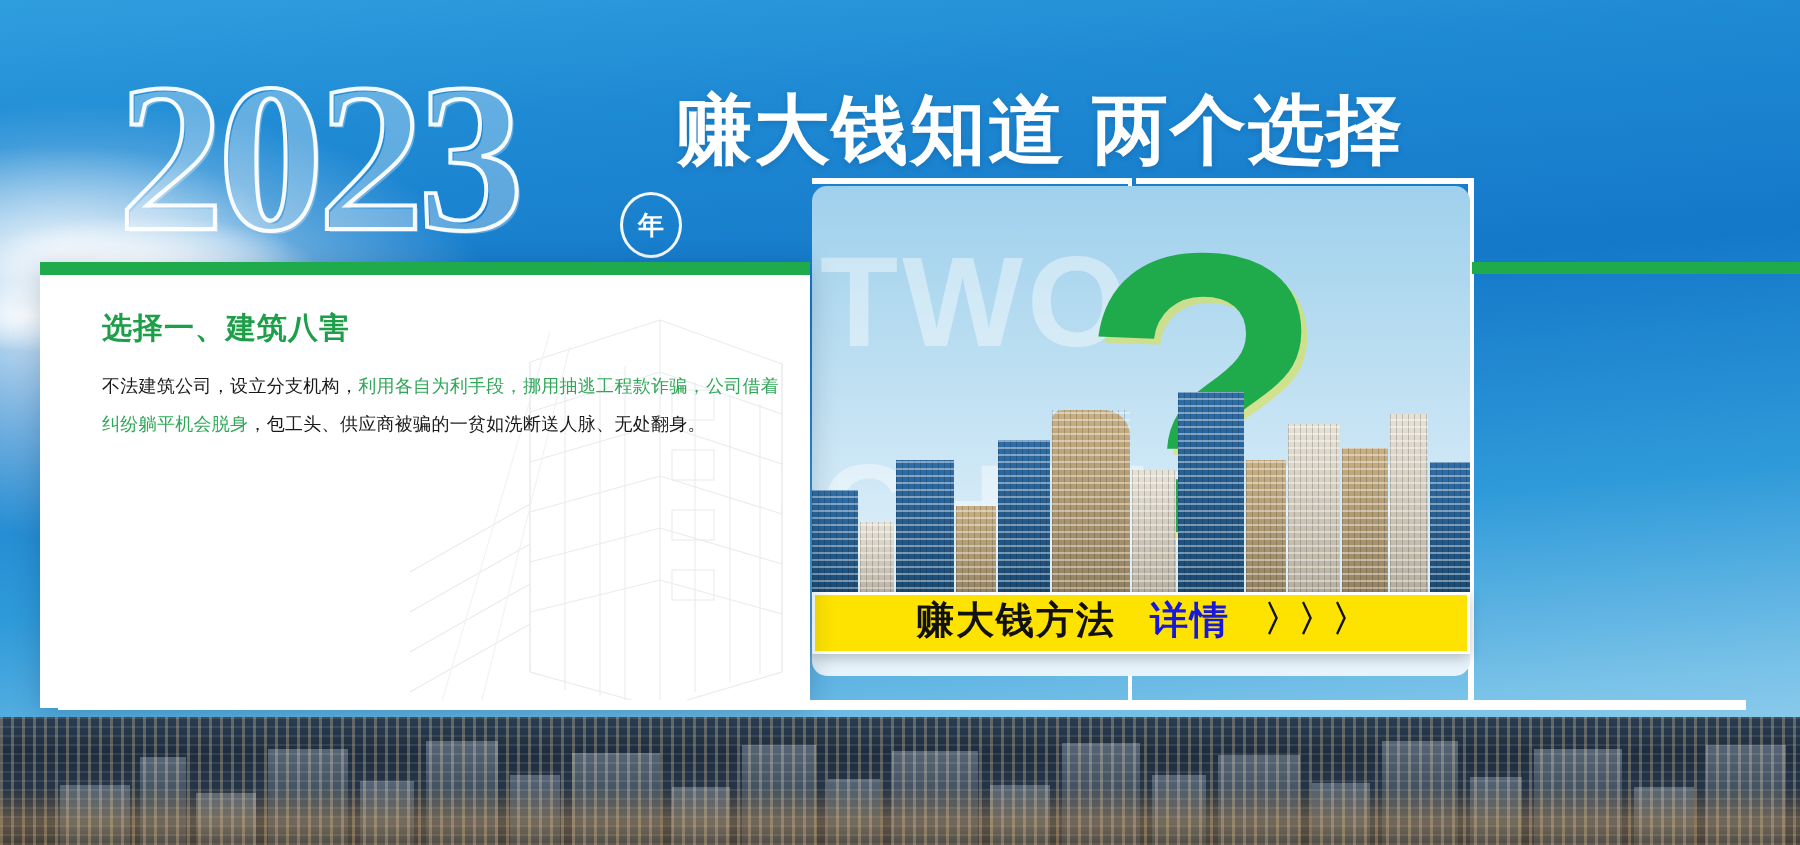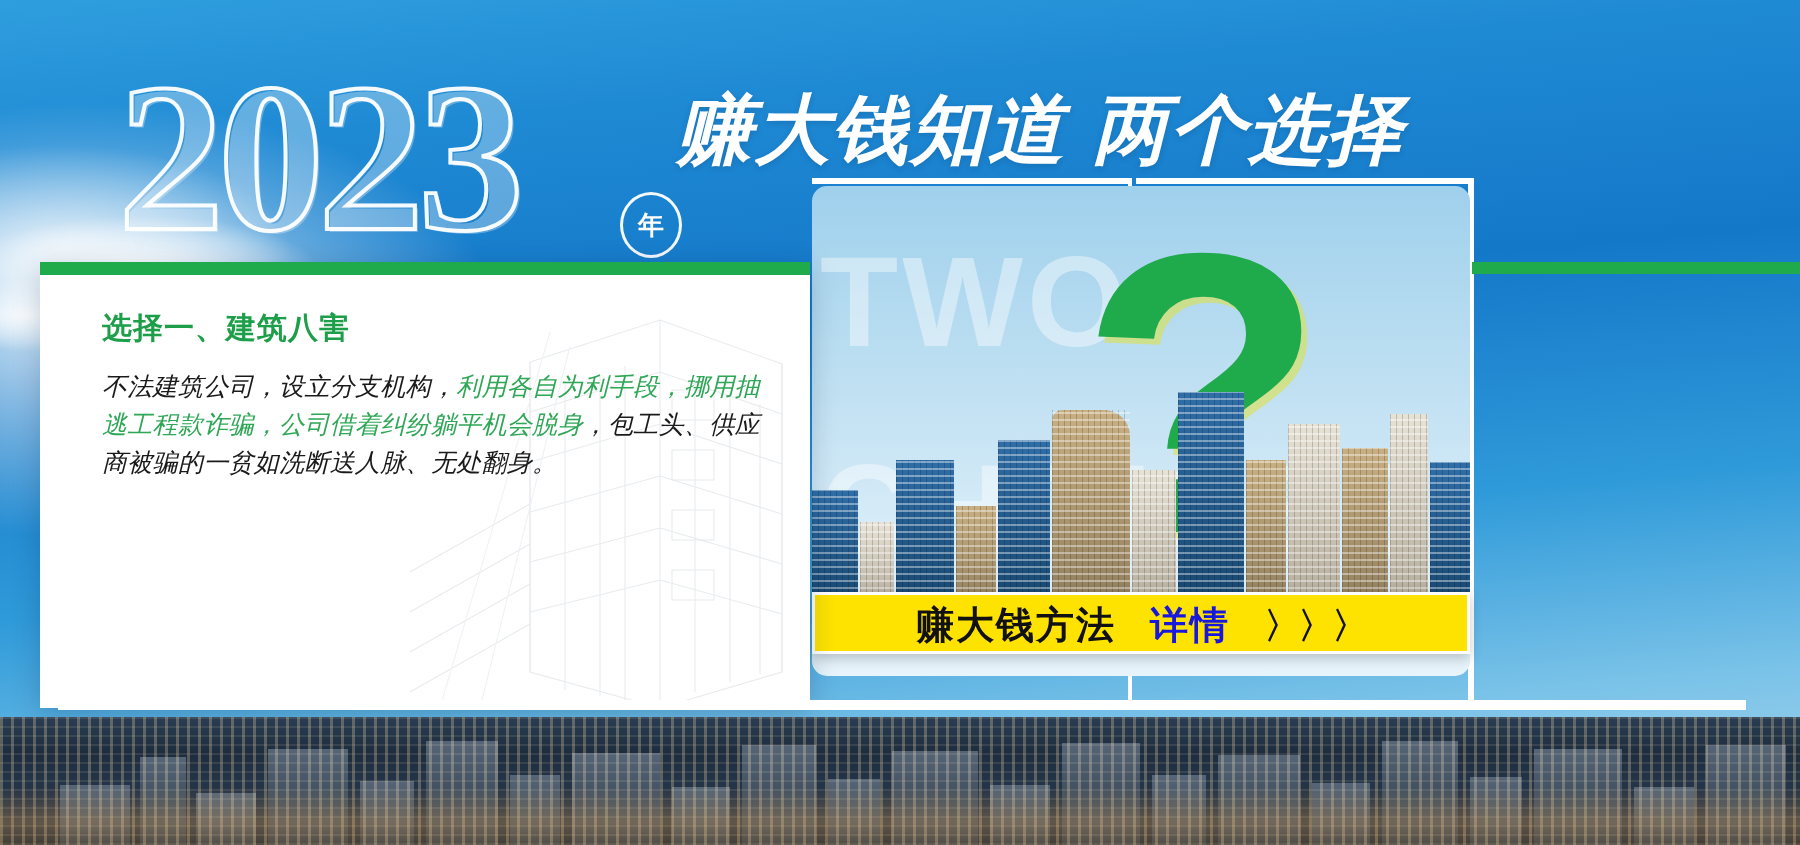--- a/index.html
+++ b/index.html
@@ -64,21 +64,20 @@
     display:flex; align-items:center; justify-content:center;
     color:#fff; font-size:26px; font-weight:700;
   }
 
   
   .headline{
     position:absolute; left:676px; top:80px;
     color:#ffffff; font-size:76px; font-weight:700; letter-spacing:2px;
     white-space:nowrap;
     text-shadow:0 2px 6px rgba(0,40,80,.18);
-    font-style:italic;
   }
   .headline .gap{ display:inline-block; width:26px; }
 
   
   .rule-left{ position:absolute; left:812px; top:178px; width:316px; height:6px; background:#ffffff; }
   .rule-right{ position:absolute; left:1136px; top:178px; width:338px; height:6px; background:#ffffff; }
   .rule-vert{ position:absolute; left:1128px; top:178px; width:4px; height:526px; background:#ffffff; }
   .rule-frame-right{ position:absolute; left:1468px; top:178px; width:6px; height:526px; background:#ffffff; }
 
   
@@ -97,23 +96,22 @@
     position:absolute; right:-30px; top:10px; width:430px; height:436px;
     opacity:.55; pointer-events:none;
   }
   .card-inner{ position:absolute; left:62px; top:46px; width:690px; }
 
   .sec-title{
     color:#1d9e48; font-size:30px; font-weight:700; letter-spacing:1px;
     margin-bottom:18px;
   }
   .sec-body{
-    font-size:25px; line-height:38px; color:#1a1a1a; letter-spacing:.3px;
+    font-size:18px; line-height:38px; color:#1a1a1a; letter-spacing:.3px;
     width:678px;
-    font-style:italic;
   }
   .sec-body .g{ color:#2fa757; }
 
   
   .photo-panel{
     position:absolute; left:812px; top:186px; width:658px; height:490px;
     overflow:hidden;
     border-radius:15px;
   }
   .photo-sky{
@@ -144,21 +142,21 @@
   .city .win{
     position:absolute; inset:0;
     background:repeating-linear-gradient(0deg, rgba(255,255,255,.40) 0 2px, rgba(0,0,0,0) 2px 7px),
                repeating-linear-gradient(90deg, rgba(0,0,0,.18) 0 1px, rgba(0,0,0,0) 1px 6px);
   }
 
   
   .cta{
     position:absolute; left:812px; top:592px; width:658px; height:62px;
     background:#FFE300; border:3px solid #ffffff;
-    display:flex; align-items:flex-end; justify-content:center; gap:34px;
+    display:flex; align-items:flex-start; justify-content:center; gap:34px;
     box-shadow:0 4px 12px rgba(0,0,0,.22);
   }
   .cta-main{ font-size:38px; font-weight:700; color:#111111; letter-spacing:2px; }
   .cta-more{ font-size:38px; font-weight:700; color:#1818dd; letter-spacing:2px; }
   .cta-arrows{ font-size:36px; font-weight:700; color:#111111; letter-spacing:-2px; }
 
   
   .outer-frame{
     position:absolute; left:58px; top:700px; width:1688px; height:10px; background:#ffffff;
   }

